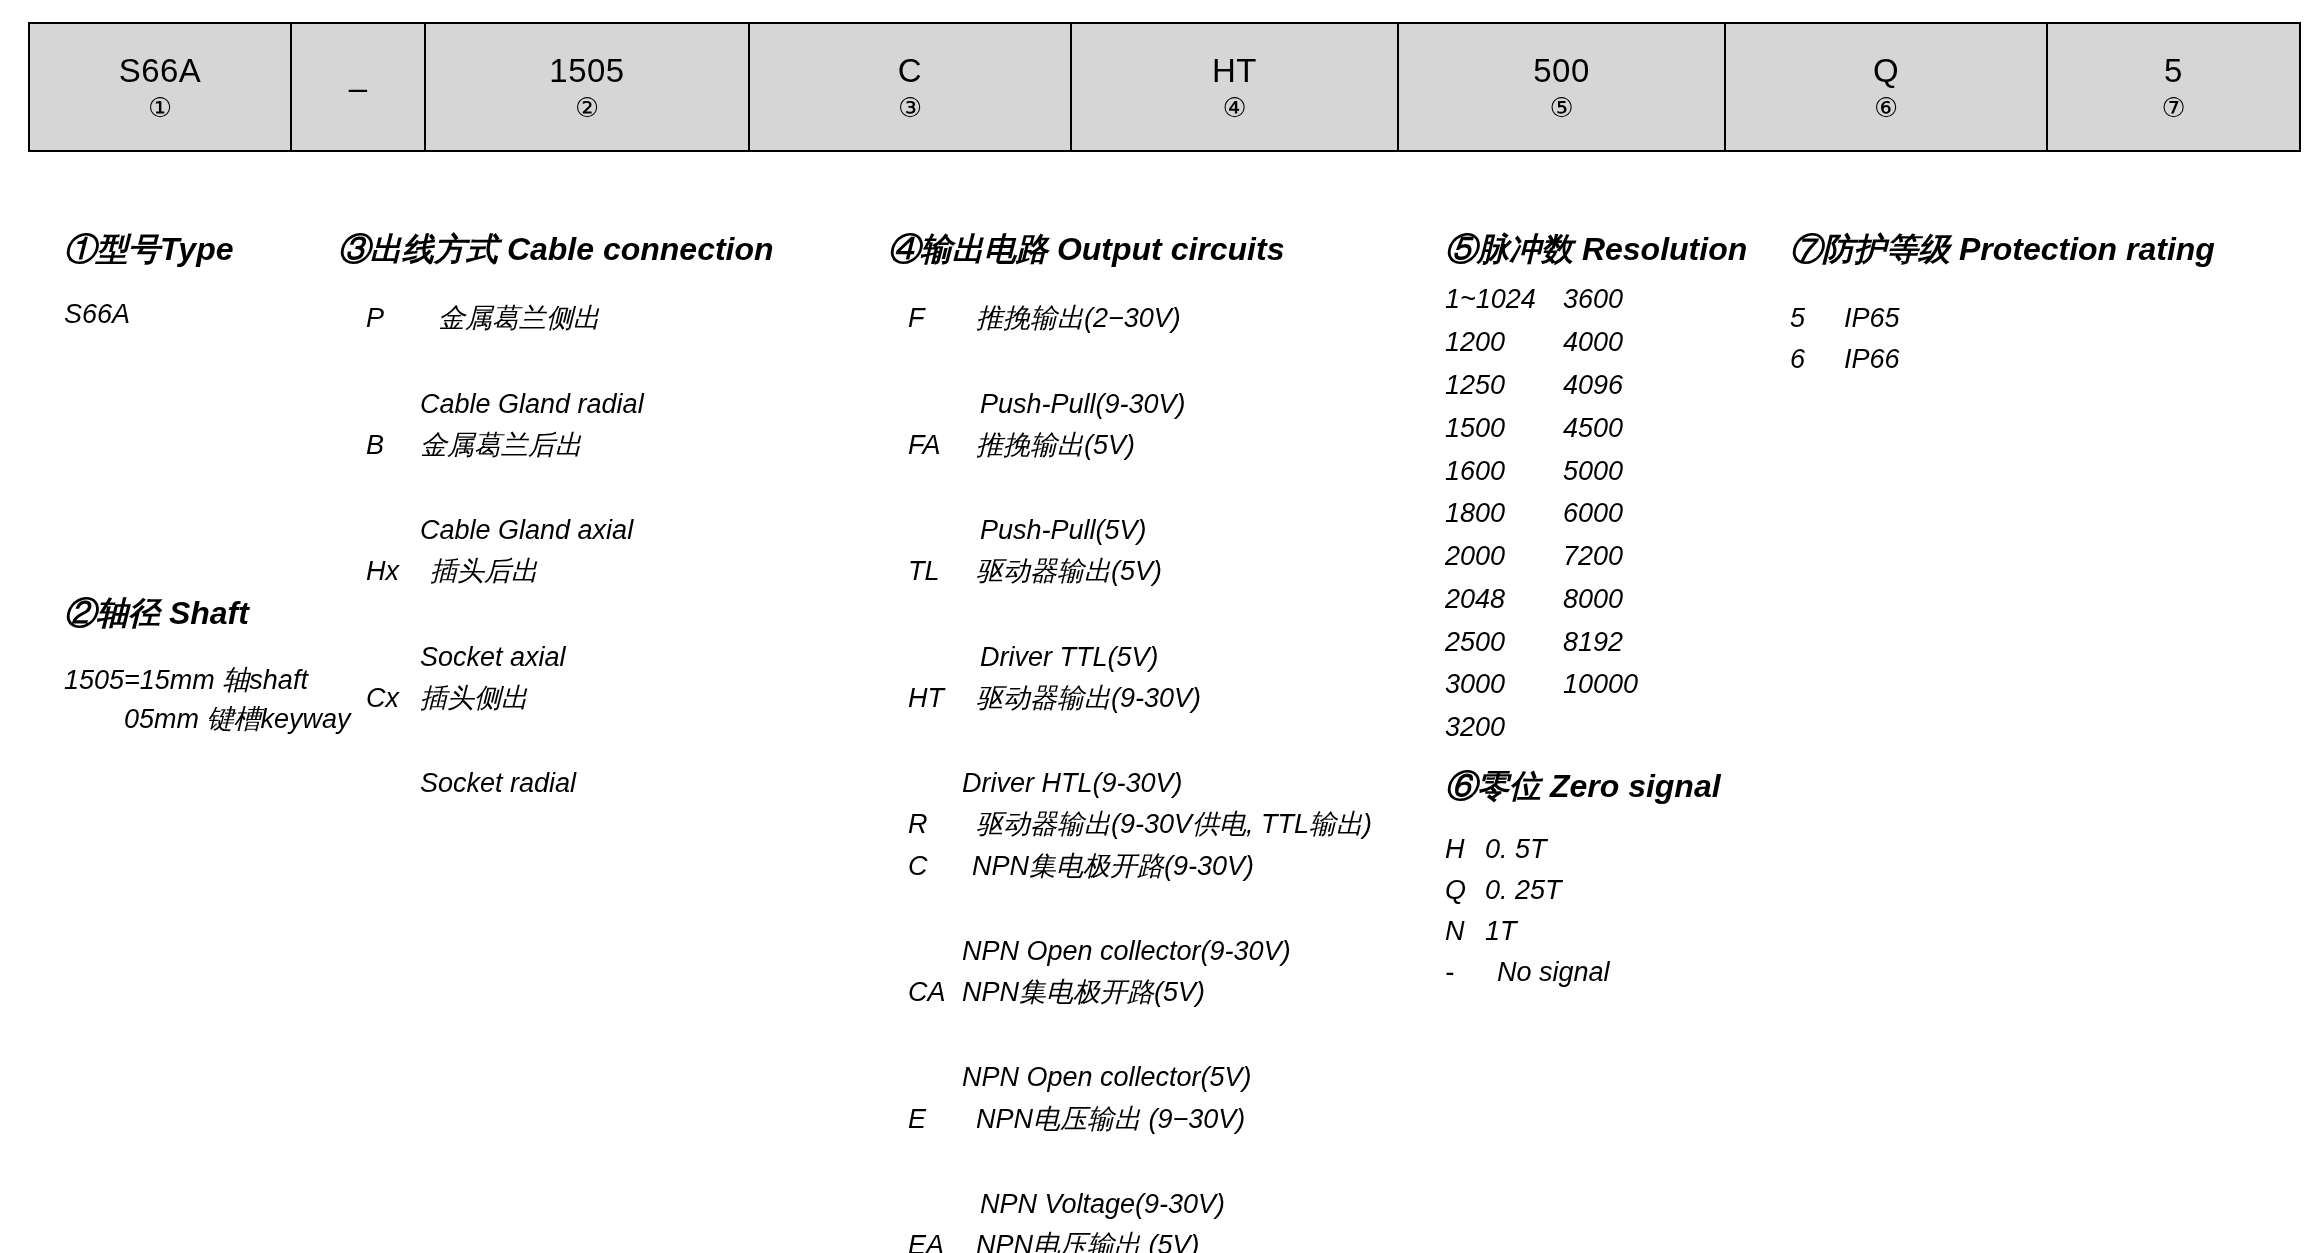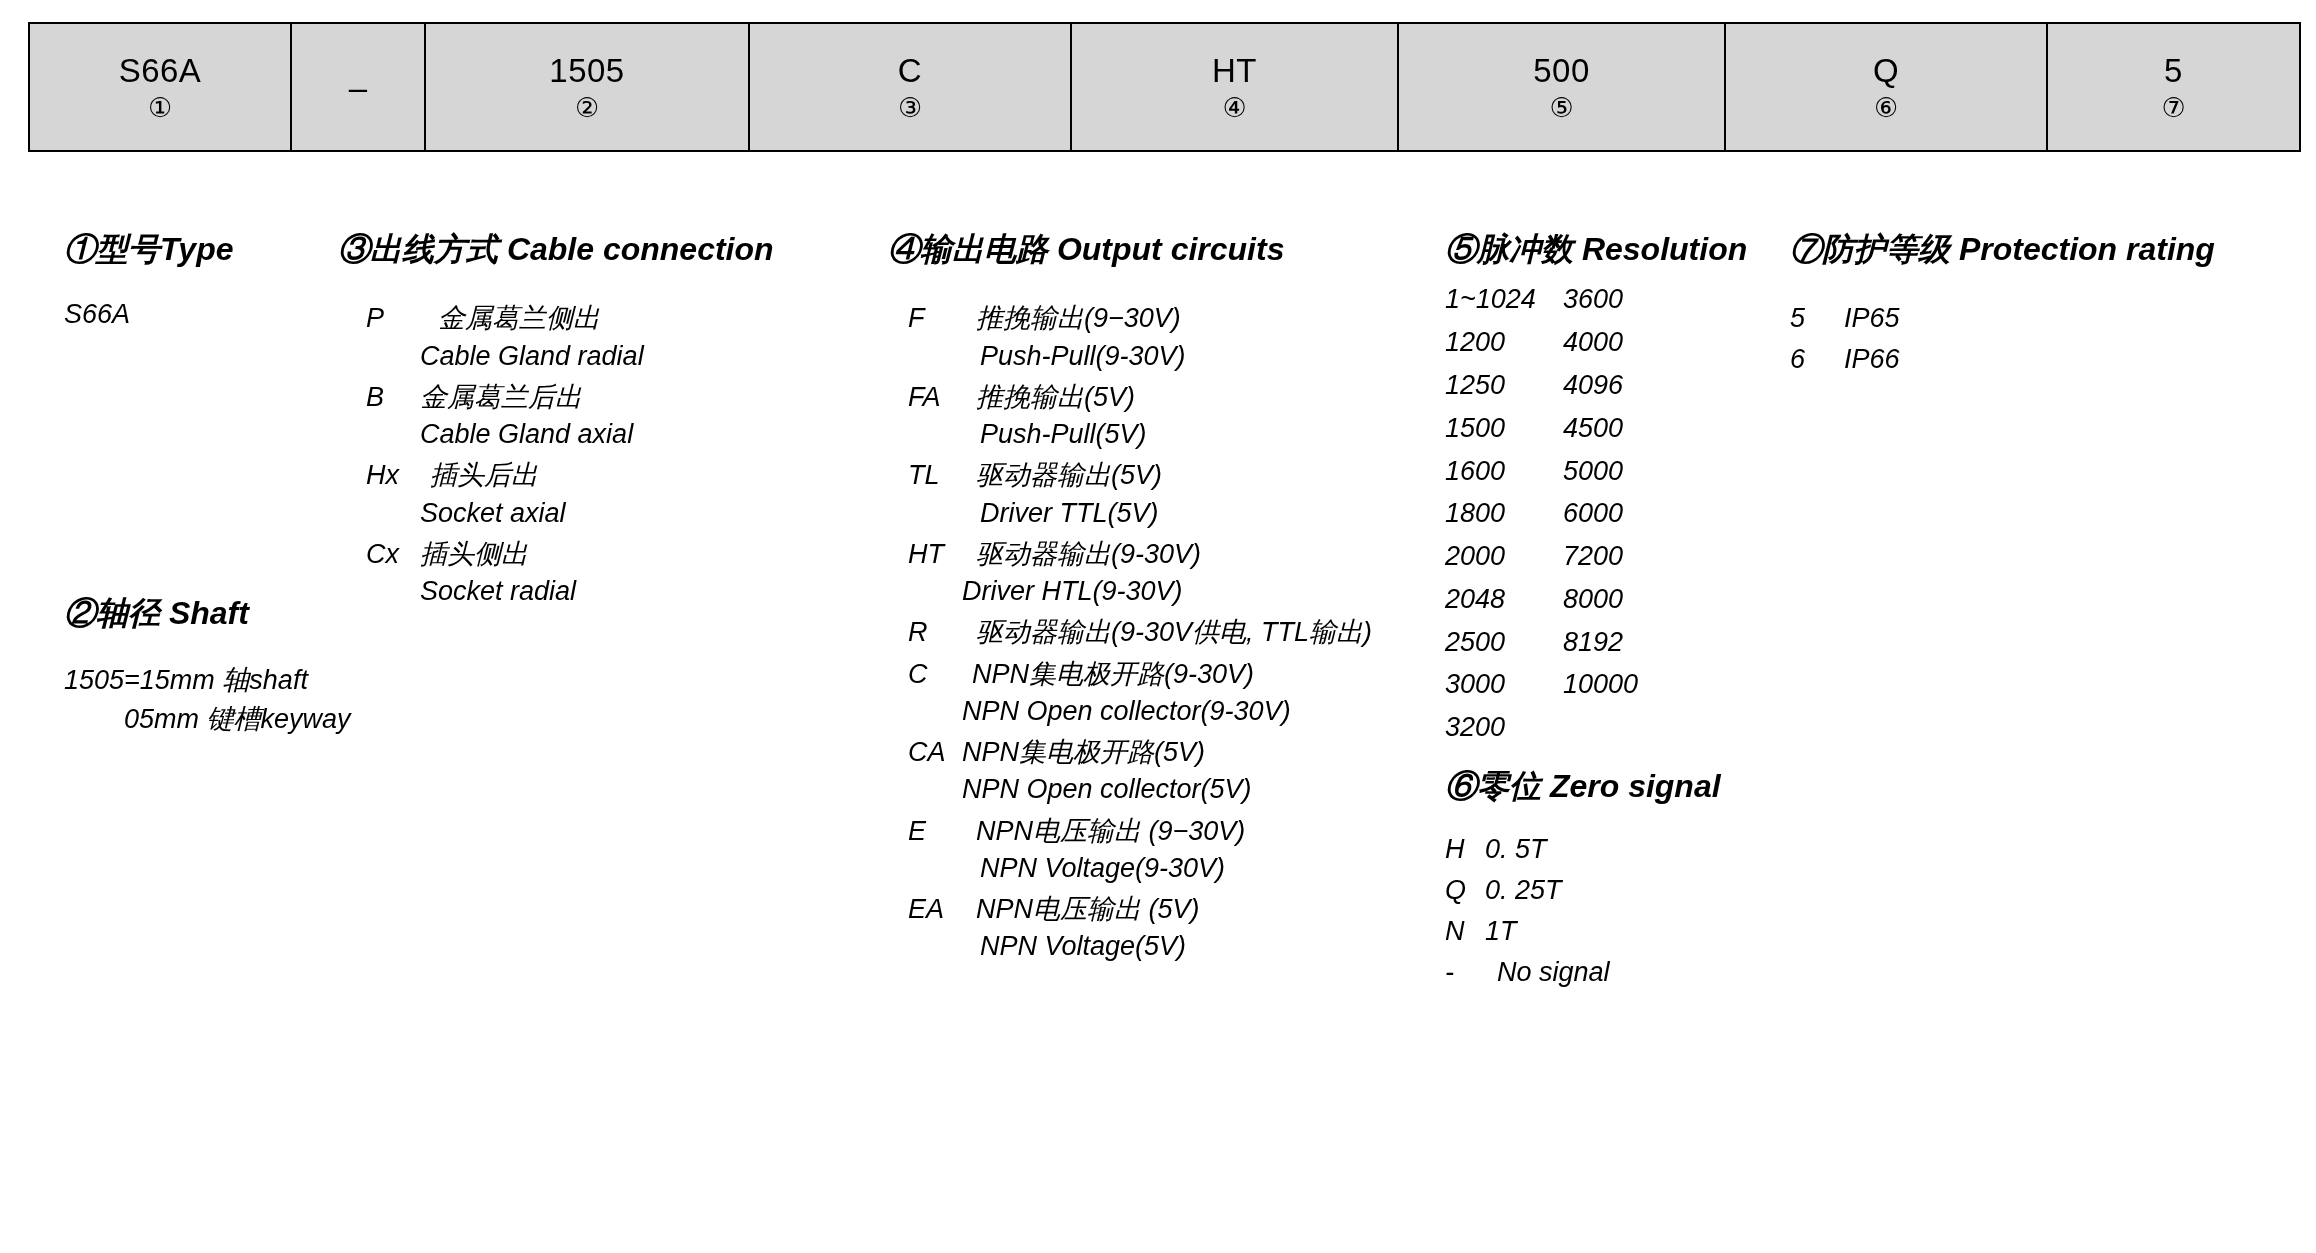--- a/index.html
+++ b/index.html
@@ -101,20 +101,21 @@
     white-space: nowrap;
   }
   .entry .desc {
     font-size: 27px;
     line-height: 1.38;
     white-space: nowrap;
   }
   .entry .desc .l2 {
     display: block;
     padding-left: 18px;
+    margin-top: 48px;
   }
   .entry .desc .l2.noindent { padding-left: 0; }
 
   
   .res-wrap {
     display: flex;
     margin-top: 10px;
   }
   .res-col {
     font-size: 27px;
@@ -250,21 +251,21 @@
       </div>
     </div>
 
     <div class="col col-3">
       <div class="sec-title">④输出电路 Output circuits</div>
 
       <div style="margin-top:32px; padding-left:20px">
         <div class="entry">
           <div class="code">F</div>
           <div class="desc">
-            <span style="padding-left:14px">推挽输出(9−30V)</span>
+            <span style="padding-left:14px">推挽输出(2−30V)</span>
             <span class="l2">Push-Pull(9-30V)</span>
           </div>
         </div>
         <div class="entry">
           <div class="code">FA</div>
           <div class="desc">
             <span style="padding-left:14px">推挽输出(5V)</span>
             <span class="l2">Push-Pull(5V)</span>
           </div>
         </div>

